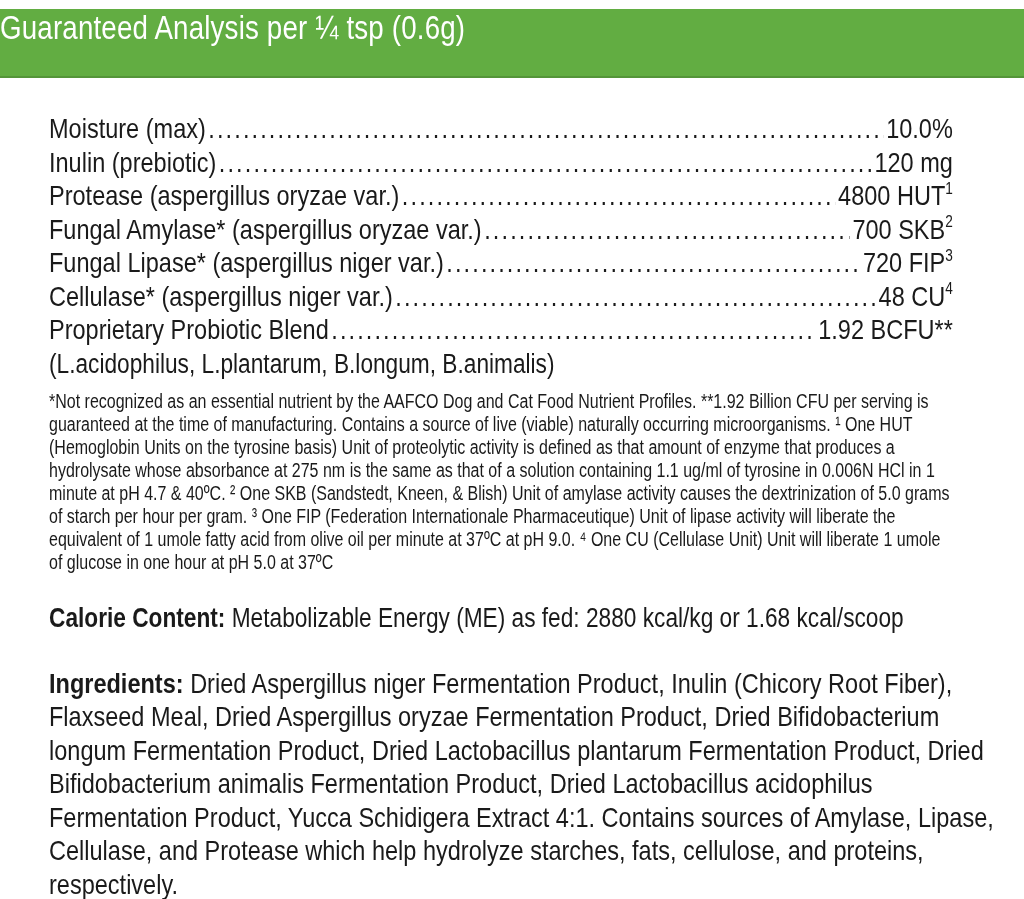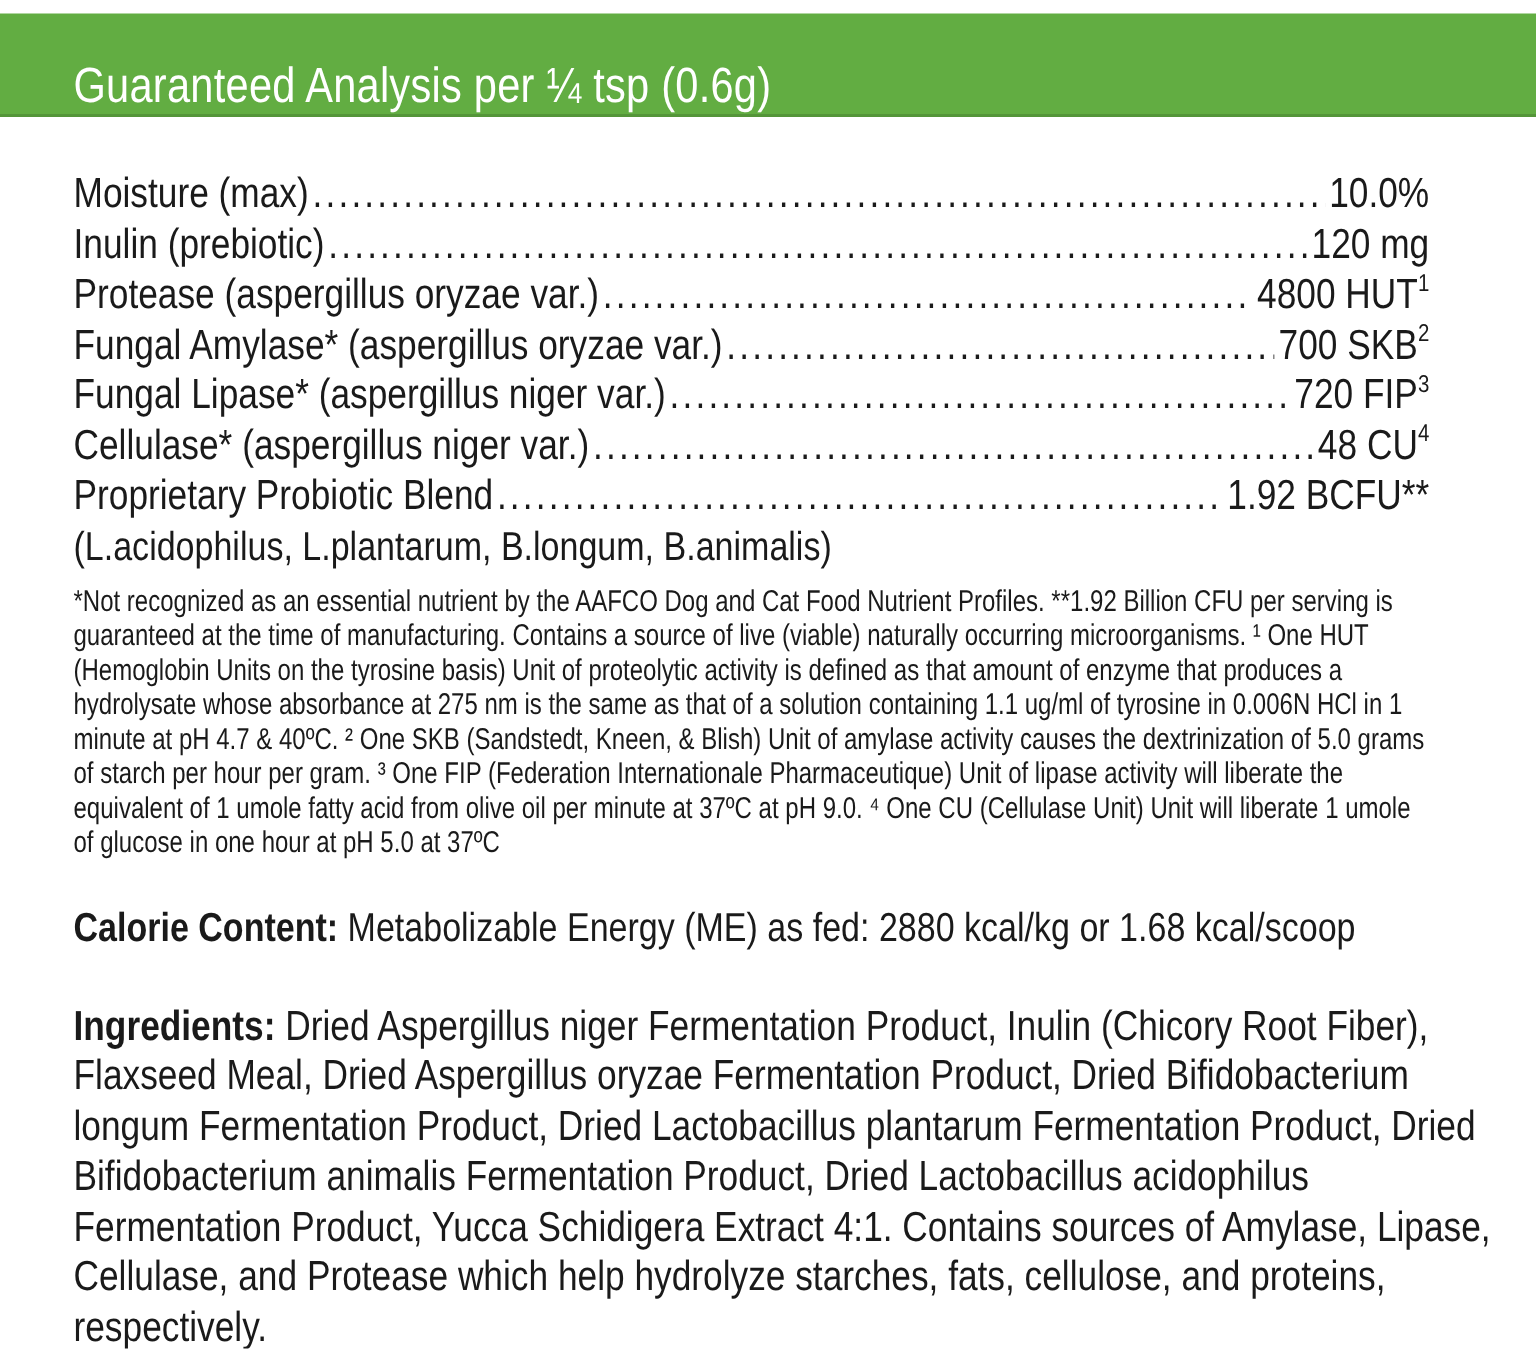--- a/index.html
+++ b/index.html
@@ -11,22 +11,21 @@
     color: #1a1a1a;
   }
   
   .header-bar {
     margin-top: 9px;
     width: 1024px;
     height: 69px;
     background: #62ad42;
     border-bottom: 2px solid #549539;
     display: flex;
-    align-items: flex-end;
-    padding-left: 49px;
+    align-items: flex-start;
   }
   .header-bar h1 {
     color: #ffffff;
     font-size: 33px;
     font-weight: 400;
     letter-spacing: 0.2px;
     white-space: nowrap;
   }
   .main { padding-left: 49px; }
 

